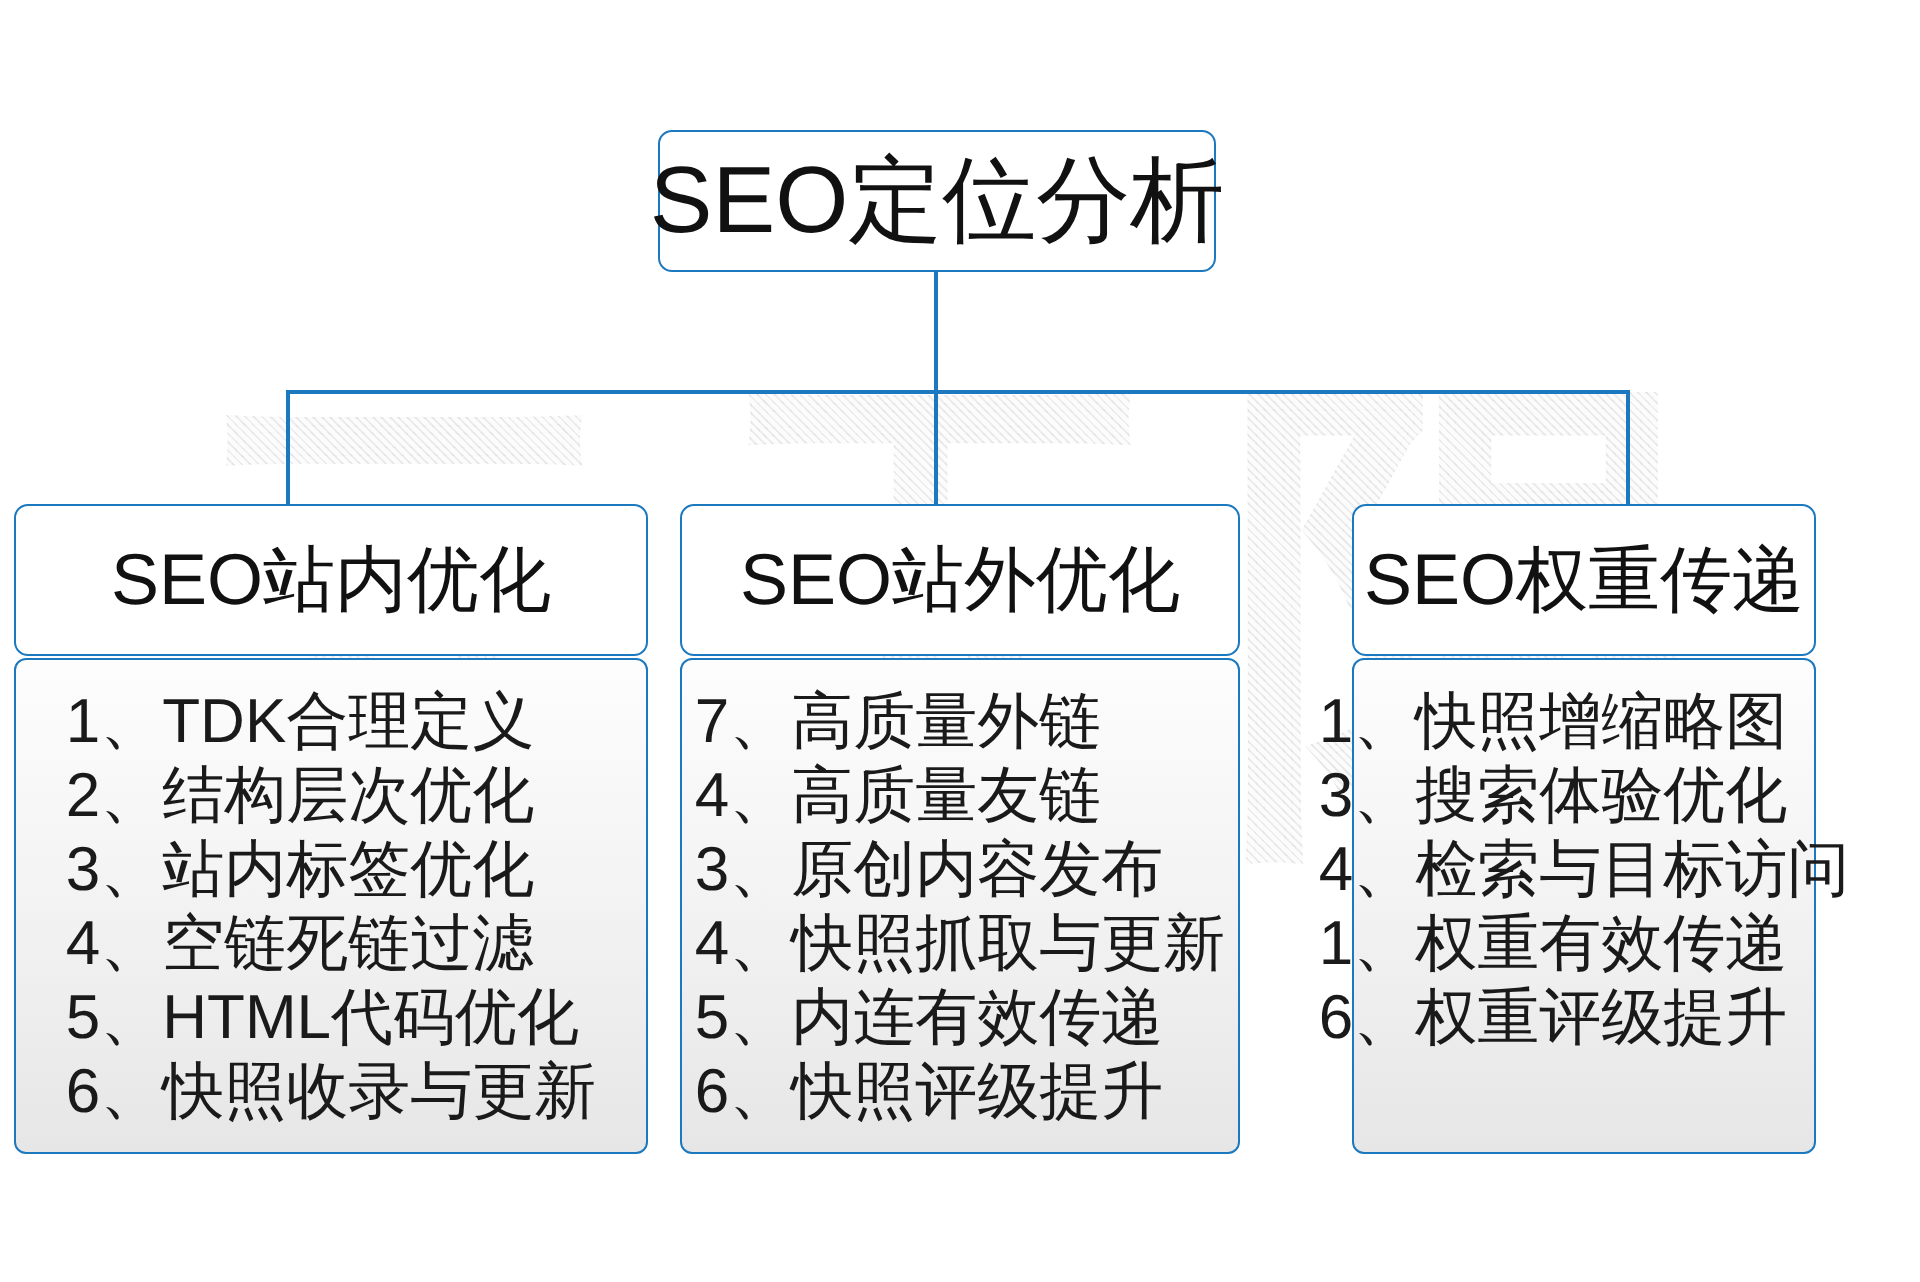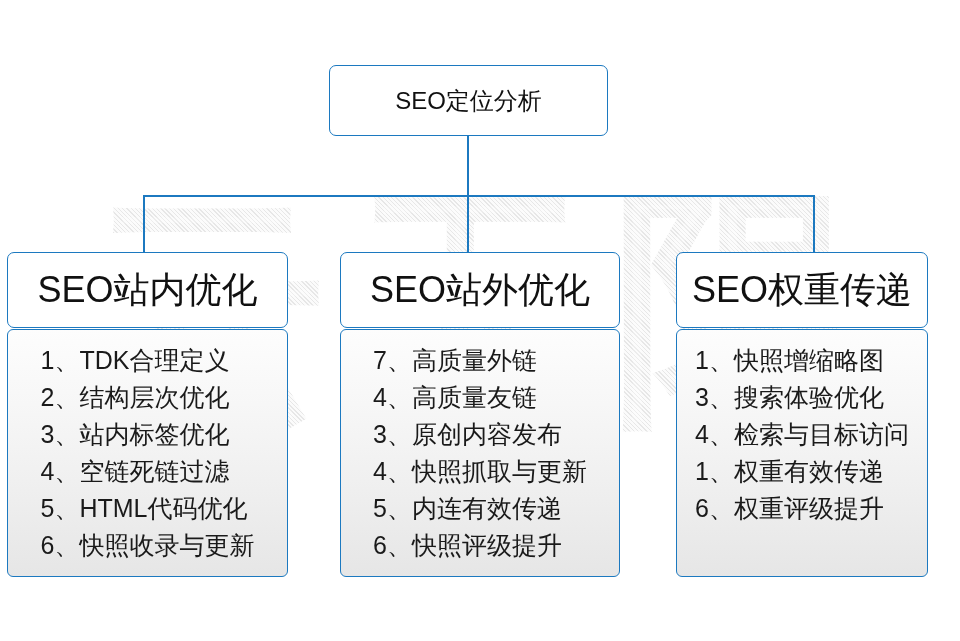--- a/index.html
+++ b/index.html
@@ -85,35 +85,35 @@
     box-sizing: border-box;
     border: 1.6px solid #1c79c0;
     border-radius: 7px;
     background: #ffffff;
     display: flex;
     align-items: center;
     justify-content: center;
     z-index: 3;
   }
   .root-title {
-    font-size: 24px;
+    font-size: 47px;
     color: #111111;
     letter-spacing: 0px;
     white-space: nowrap;
   }
 
   
   .column {
     position: absolute;
     top: 252px;
     z-index: 2;
   }
-  .col-1 { left: 7px;   width: 281px; }
+  .col-1 { left: 7px;   width: 317px; }
   .col-2 { left: 340px; width: 280px; }
-  .col-3 { left: 676px; width: 252px; }
+  .col-3 { left: 676px; width: 232px; }
 
   .col-header {
     box-sizing: border-box;
     height: 76px;
     border: 1.6px solid #1c79c0;
     border-radius: 7px;
     background: #ffffff;
     display: flex;
     align-items: center;
     justify-content: center;
@@ -140,21 +140,21 @@
     justify-content: flex-start;
     position: relative;
     z-index: 2;
   }
   .col-body-inner {
     display: flex;
     flex-direction: column;
     align-items: flex-start;
   }
   .list-item {
-    font-size: 25px;
+    font-size: 31px;
     color: #1a1a1a;
     line-height: 37px;
     white-space: nowrap;
   }
 
   
   .col-1 .col-body { height: 248px; }
   .col-2 .col-body { height: 248px; }
   .col-3 .col-body { height: 248px; }
 </style>

